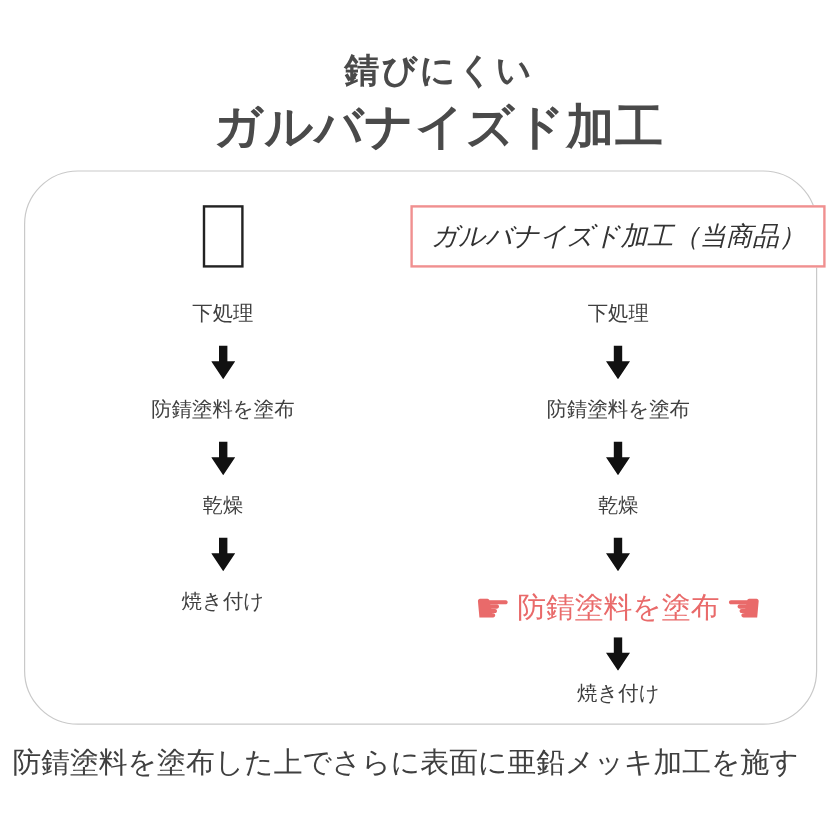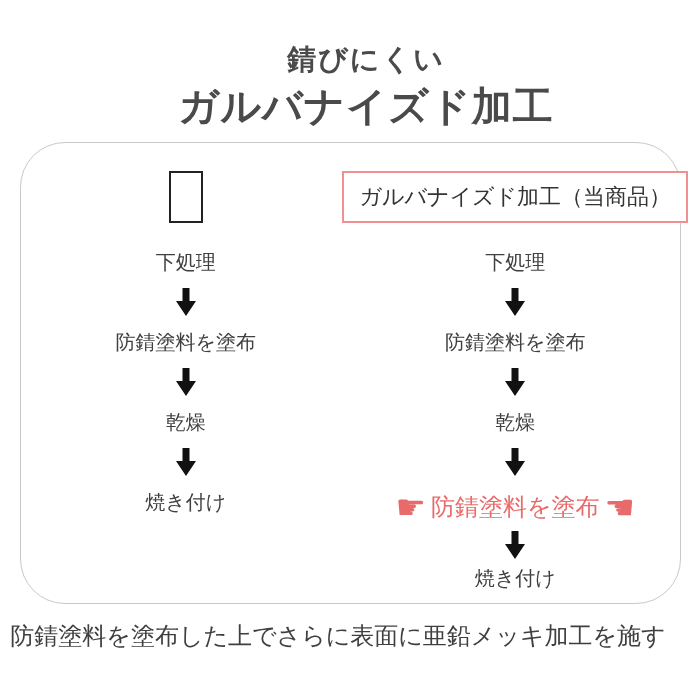--- a/index.html
+++ b/index.html
@@ -41,26 +41,27 @@
     min-width: 0;
   }
   .col-header {
     height: 52px; box-sizing: border-box;
     display: flex; align-items: center;
     padding: 0 15px;
     font-size: 22px; color: #333333;
     background: #ffffff;
     margin-bottom: 26px;
     white-space: nowrap;
+    font-style: italic;
   }
   .col-header.black-border { border: 2px solid #222222; }
   .col-header.pink-border  { border: 2px solid #f09090; }
 
   .step {
-    font-size: 20px; color: #404040; line-height: 26px; height: 26px;
+    font-size: 17px; color: #404040; line-height: 26px; height: 26px;
     white-space: nowrap;
   }
   .arrow { margin: 13px 0; line-height: 0; }
   .arrow svg { display: block; }
 
   .zinc-row {
     display: flex; align-items: center; gap: 5px;
     height: 36px; line-height: 36px;
     color: #e96a6a;
     white-space: nowrap;

